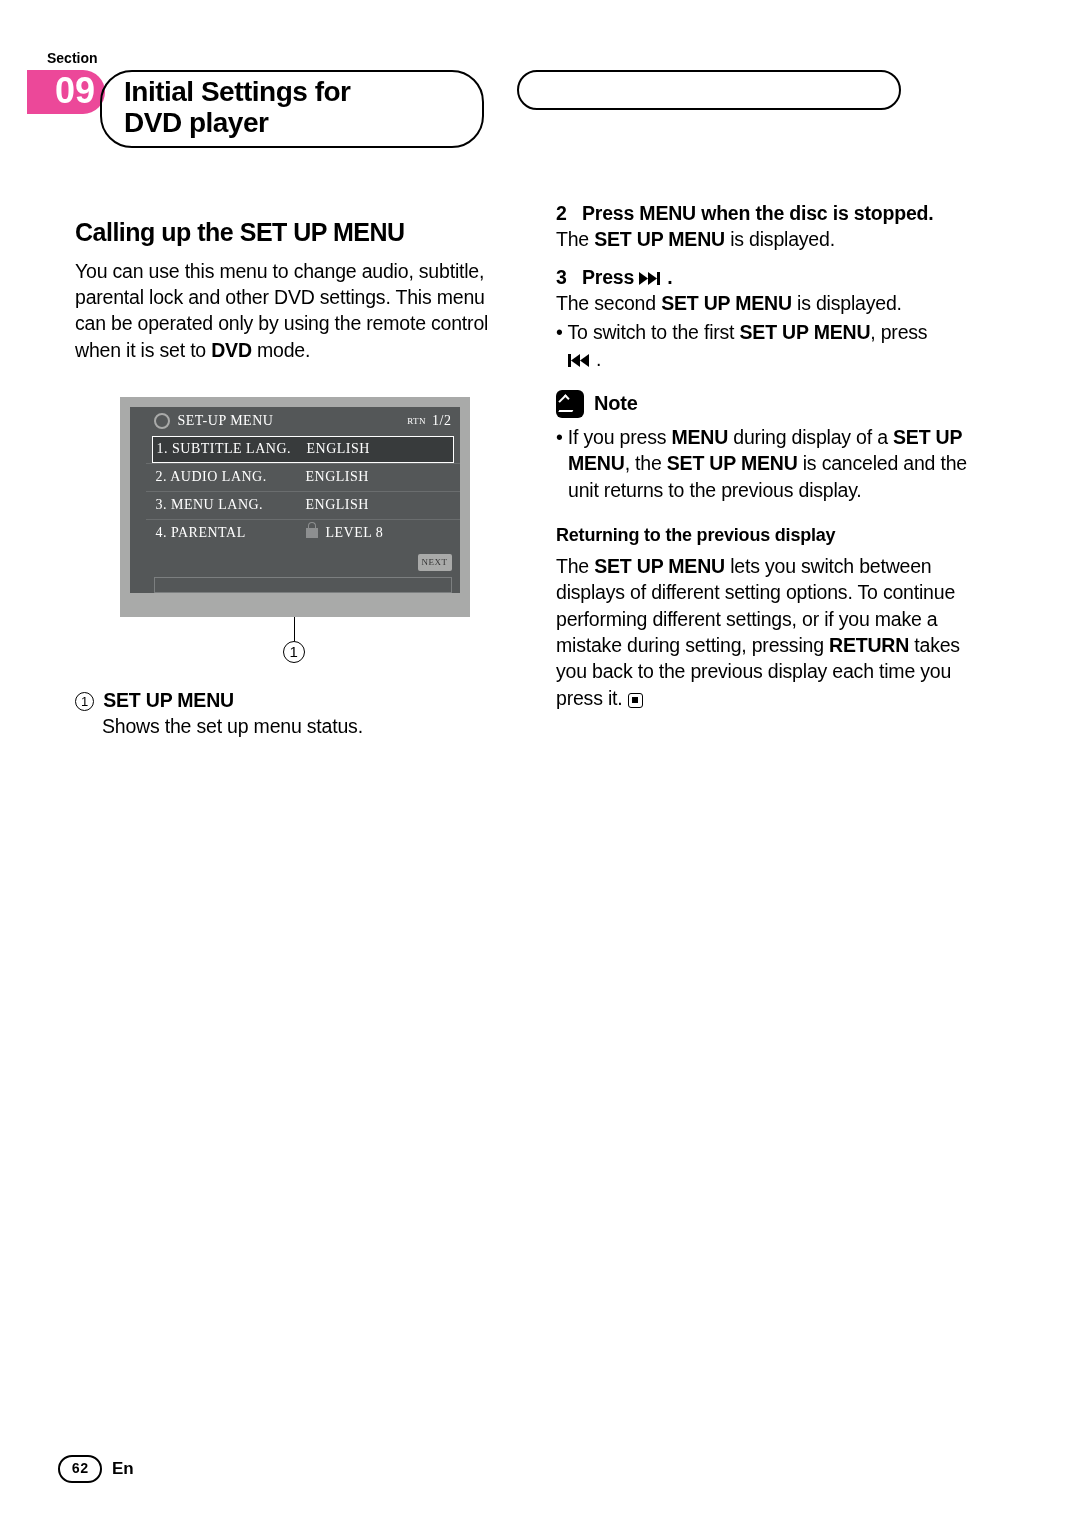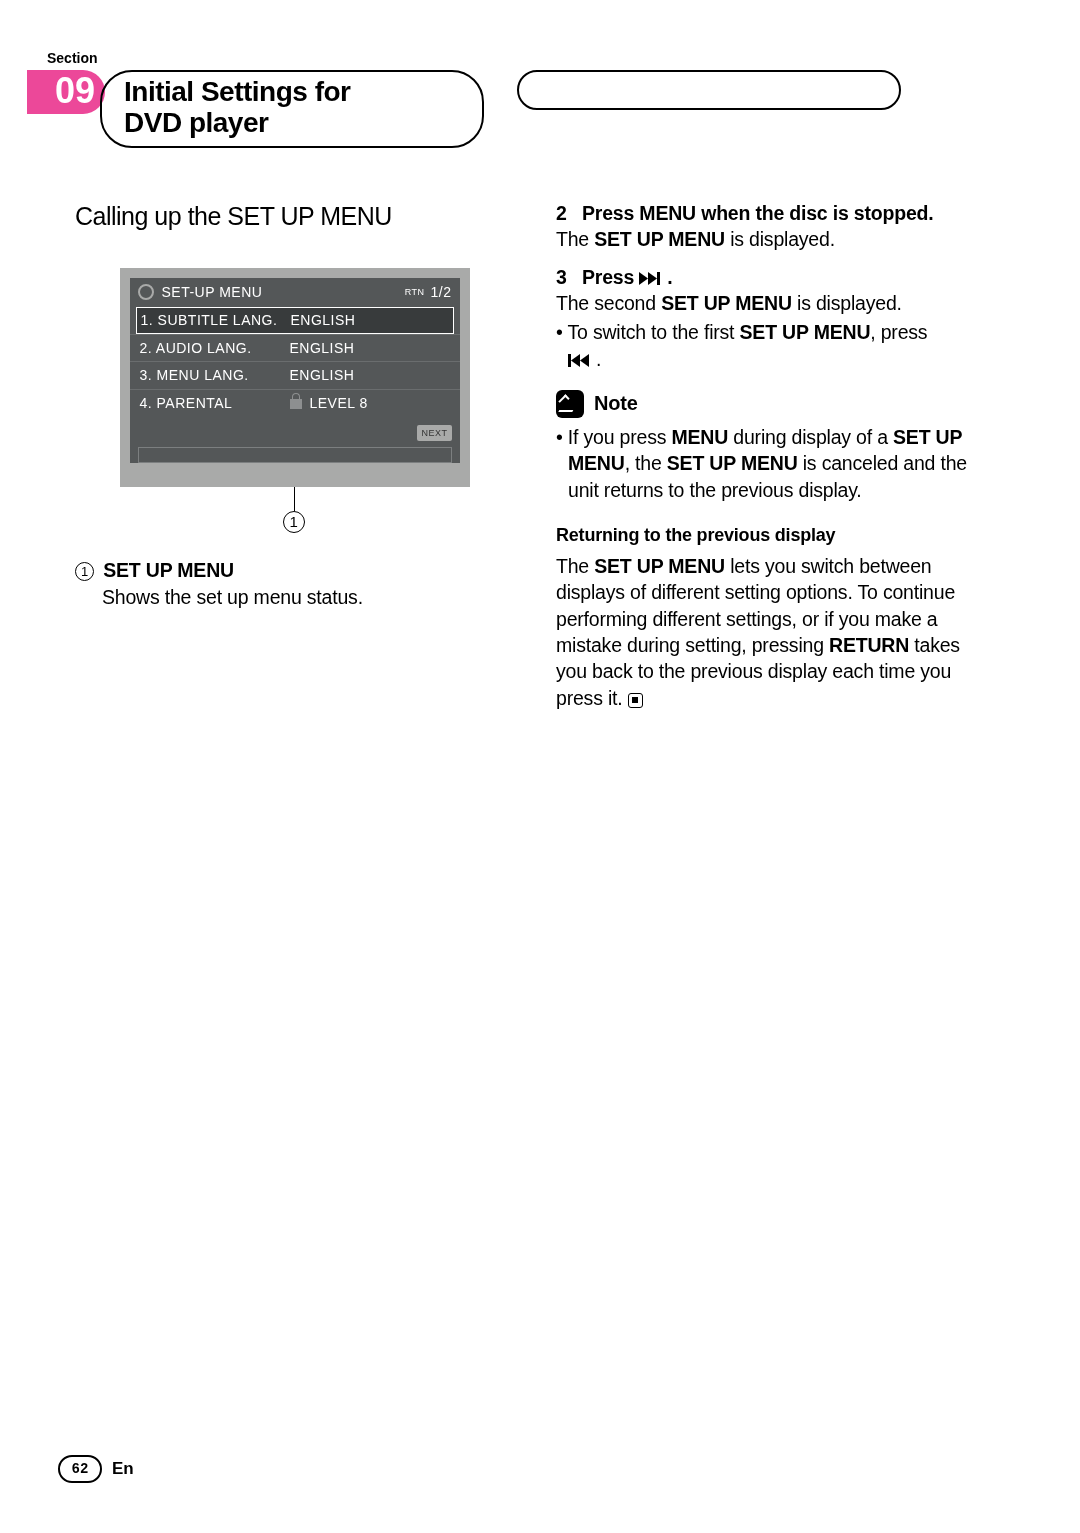--- a/index.html
+++ b/index.html
@@ -70,23 +70,24 @@
     gap: 42px;
   }
   .col {
     flex: 1;
     font-size: 19.5px;
     line-height: 1.35;
     letter-spacing: -0.2px;
   }
   h2 {
     font-size: 25px;
-    font-weight: 400;
+    font-weight: 700;
     margin-bottom: 8px;
     letter-spacing: -0.5px;
+    margin-top: 16px;
   }
   h3 {
     font-size: 18px;
     font-weight: 700;
     margin-bottom: 6px;
   }
   .para { margin-bottom: 20px; }
   .step { margin-bottom: 3px; }
   .step-num { font-weight: 700; display: inline-block; width: 26px; }
   .bold { font-weight: 700; }
@@ -127,23 +128,24 @@
     width: 350px;
     margin: 34px auto 0 auto;
   }
   .menu-outer {
     background: #a9aaa9;
     padding: 10px 10px 18px 10px;
   }
   .menu-inner {
     background: #545758;
     color: #fff;
-    font-family: Liberation Sans, sans-serif;
+    font-family: Liberation Serif, serif;
     font-size: 14px;
     letter-spacing: 0.5px;
+    padding-left: 16px;
   }
   .menu-header {
     display: flex;
     align-items: center;
     padding: 5px 8px;
   }
   .menu-header .icon-ring {
     width: 16px; height: 16px;
     border: 2px solid #a9aaa9; border-radius: 50%;
     margin-right: 8px;
@@ -285,20 +287,23 @@
       <span>DVD player</span>
     </div>
   </div>
   <div class="empty-bubble"></div>
 </div>
 
 <div class="content">
 
   <div class="col">
     <h2>Calling up the SET UP MENU</h2>
+    <p class="para">
+      <span>You can use this menu to change audio, subtitle, parental lock and other DVD settings. This menu can be operated only by using the remote control when it is set to </span><span class="bold">DVD</span><span> mode.</span>
+    </p>
 
     <div class="menu-box">
       <div class="menu-outer">
         <div class="menu-inner">
           <div class="menu-header">
             <span class="icon-ring"></span>
             <span class="title">SET-UP MENU</span>
             <span class="rtn">RTN</span>
             <span class="page">1/2</span>
           </div>

